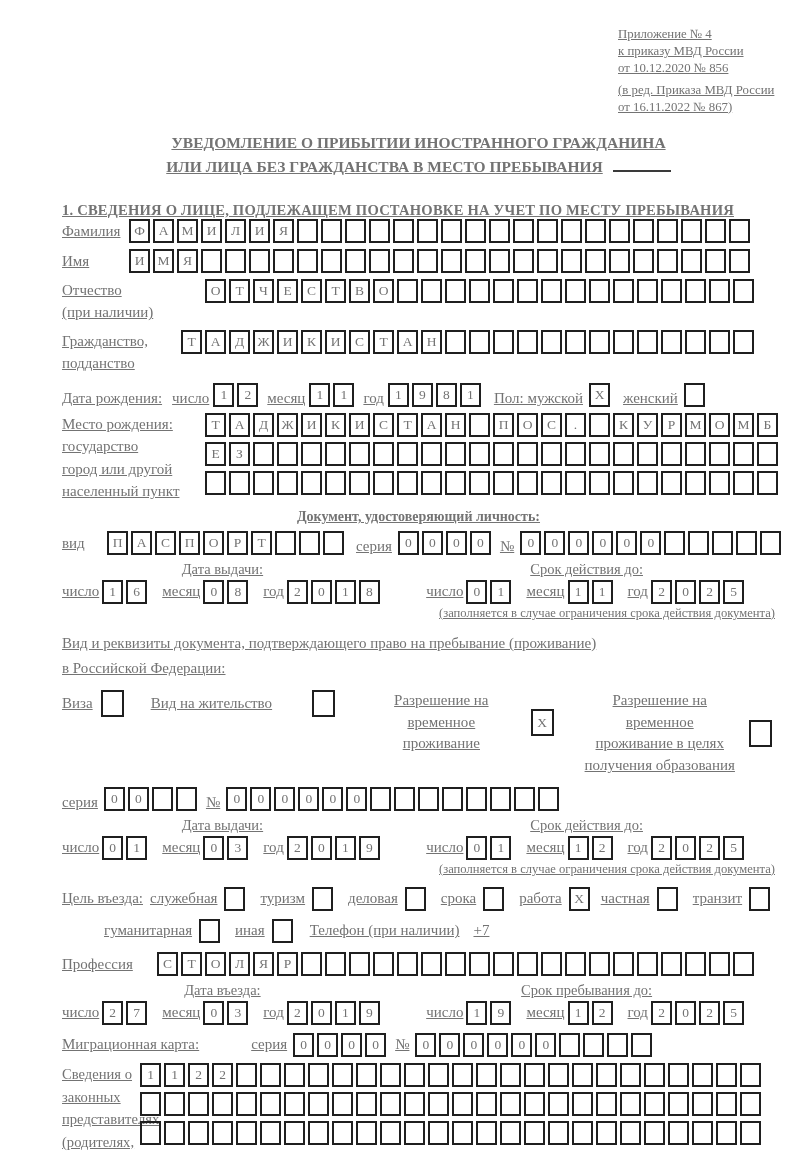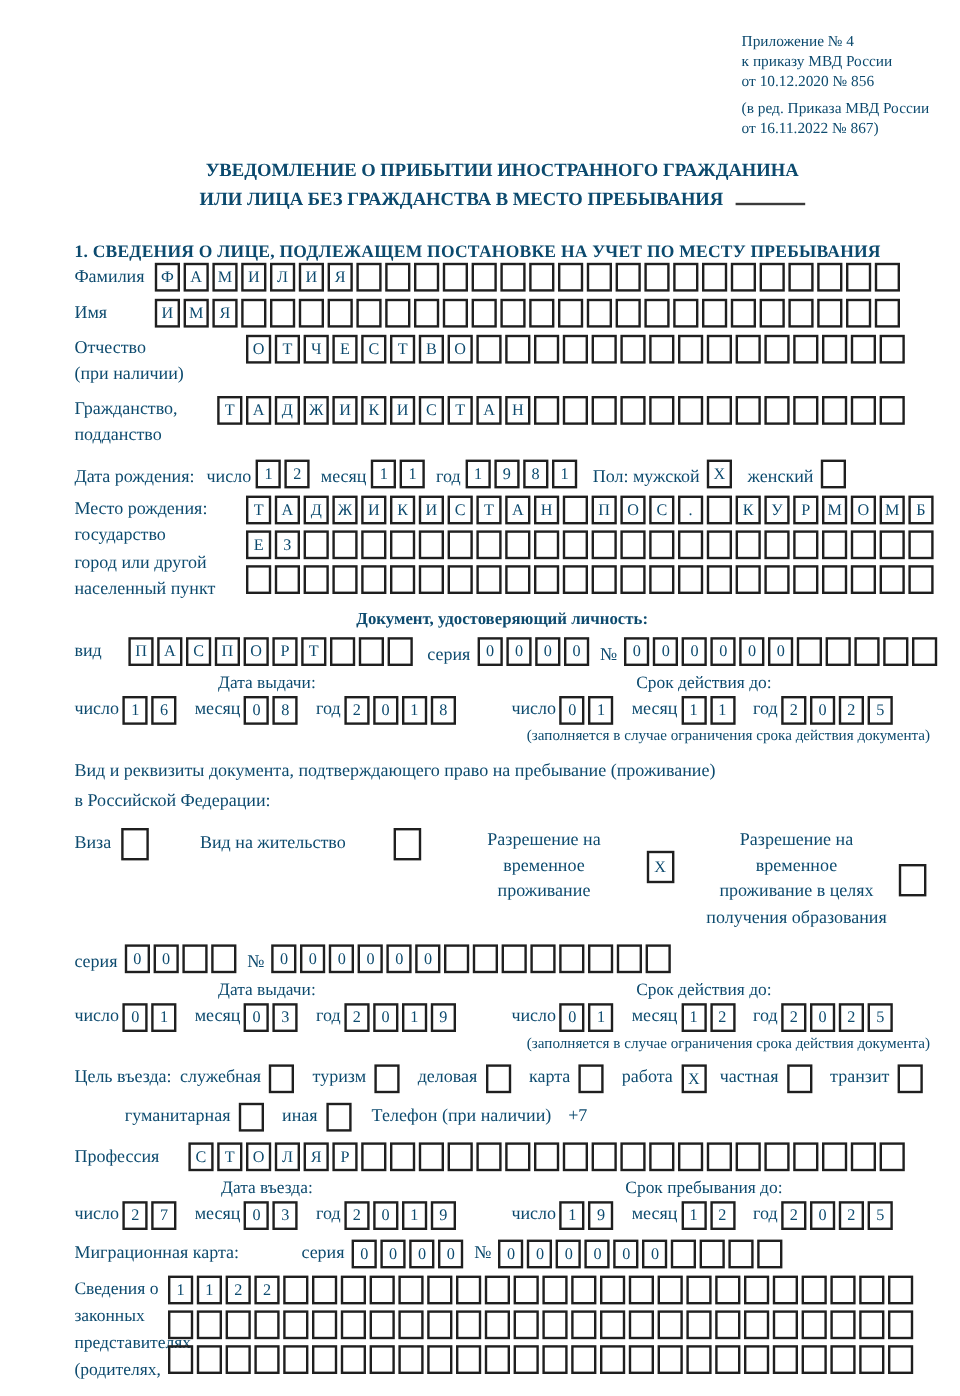--- a/index.html
+++ b/index.html
@@ -1,21 +1,21 @@
 <!DOCTYPE html>
 <html><head>
 <meta charset="utf-8">
 <style>
   html,body { margin:0; padding:0; background:#fff; }
   .page {
     width:800px; height:1163px; box-sizing:border-box;
     padding:26px 25px 10px 62px;
-    background:#fff; color:#0c4a6e;
+    background:#fff; color:#737373;
     font-family:"Liberation Serif","DejaVu Serif",serif;
-    font-size:15px; overflow:hidden;
+    font-size:15px; overflow:hidden;text-decoration:underline;
   }
   .appendix { margin-left:556px; font-size:12.8px; line-height:1.32; }
   .appendix .ln { white-space:nowrap; }
   .appendix .rev { margin-top:5px; }
   .form-label { text-align:right; padding-right:12px; margin-top:16px; font-weight:bold; font-size:15px; letter-spacing:.3px; }
   .title { text-align:center; font-weight:bold; font-size:15.5px; line-height:1.5; margin-top:16px; }
   .blank-line { display:inline-block; width:58px; border-bottom:2px solid #3a3a3a; margin-left:10px; }
   .sec-heading { font-weight:bold; font-size:14.6px; margin-top:24px; margin-bottom:0; letter-spacing:.2px; }
 
   .frow { display:flex; align-items:flex-end; margin-bottom:6px; }
@@ -179,21 +179,21 @@
   <div class="res-lines">
     <div>Вид и реквизиты документа, подтверждающего право на пребывание (проживание)</div>
     <div>в Российской Федерации:</div>
   </div>
 
   <div class="optrow cb">
     <div class="opt">
       <span class="optlbl lbl">Виза</span>
       <span class="boxrow"><span class="box"></span></span>
     </div>
-    <div class="opt" style="margin-left:26px;gap:24px;">
+    <div class="opt" style="margin-left:10px;gap:24px;">
       <span class="optlbl lbl" style="margin-right:16px;">Вид на жительство</span>
       <span class="boxrow"><span class="box"></span></span>
     </div>
     <div class="opt" style="margin-left:8px;">
       <span class="optlbl center">
         <span>Разрешение на временное</span><br>
         <span>проживание</span>
       </span>
       <span class="boxrow"><span class="box">X</span></span>
     </div>
@@ -245,21 +245,21 @@
   <div class="note">(заполняется в случае ограничения срока действия документа)</div>
 
   <div class="purpose1">
     <span class="plbl">Цель въезда:</span>
     <span class="plbl">служебная</span>
     <span class="boxrow pbox"><span class="box"></span></span>
     <span class="plbl">туризм</span>
     <span class="boxrow pbox"><span class="box"></span></span>
     <span class="plbl">деловая</span>
     <span class="boxrow pbox"><span class="box"></span></span>
-    <span class="plbl">карта</span>
+    <span class="plbl">срока</span>
     <span class="boxrow pbox"><span class="box"></span></span>
     <span class="plbl">работа</span>
     <span class="boxrow pbox" style="margin-right:8px;"><span class="box">X</span></span>
     <span class="plbl">частная</span>
     <span class="boxrow pbox"><span class="box"></span></span>
     <span class="plbl">транзит</span>
     <span class="boxrow"><span class="box"></span></span>
   </div>
 
   <div class="purpose2">

